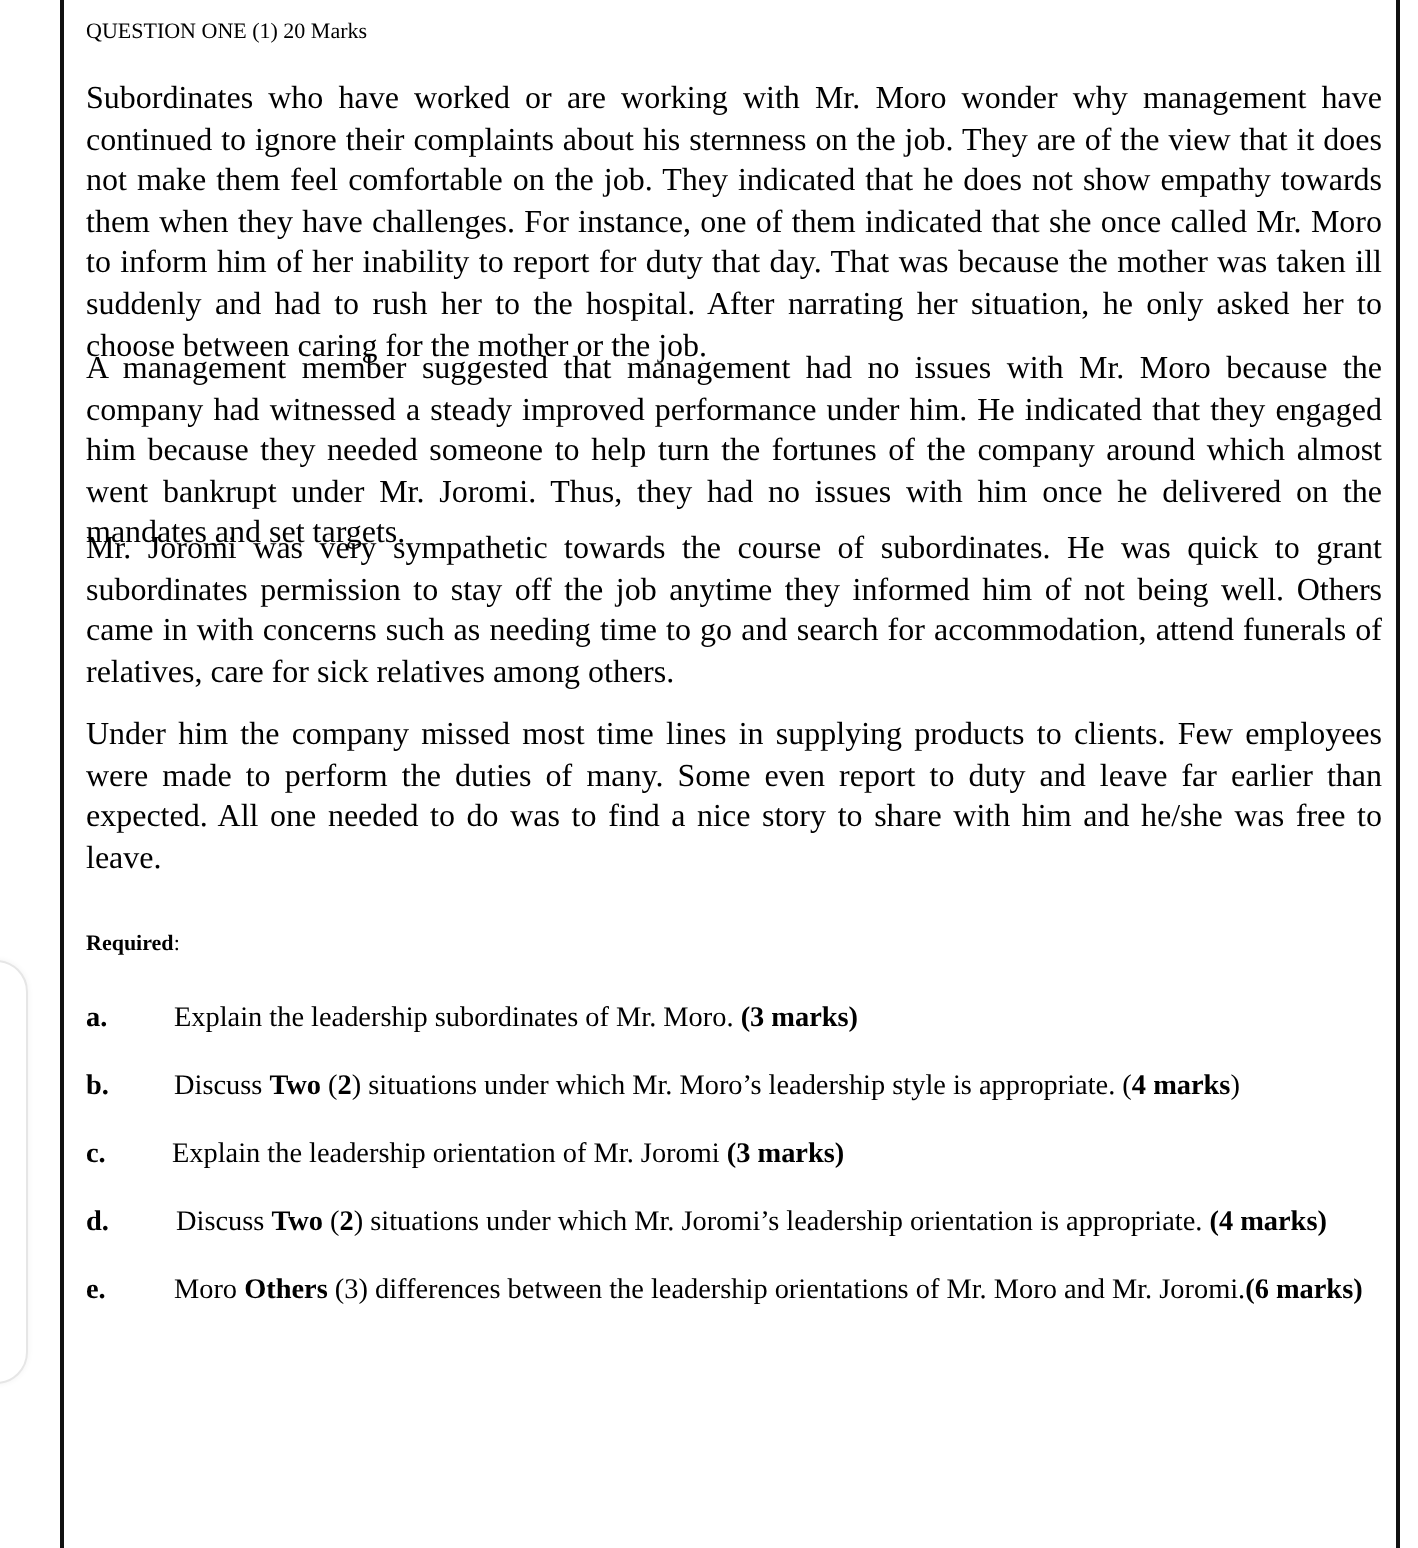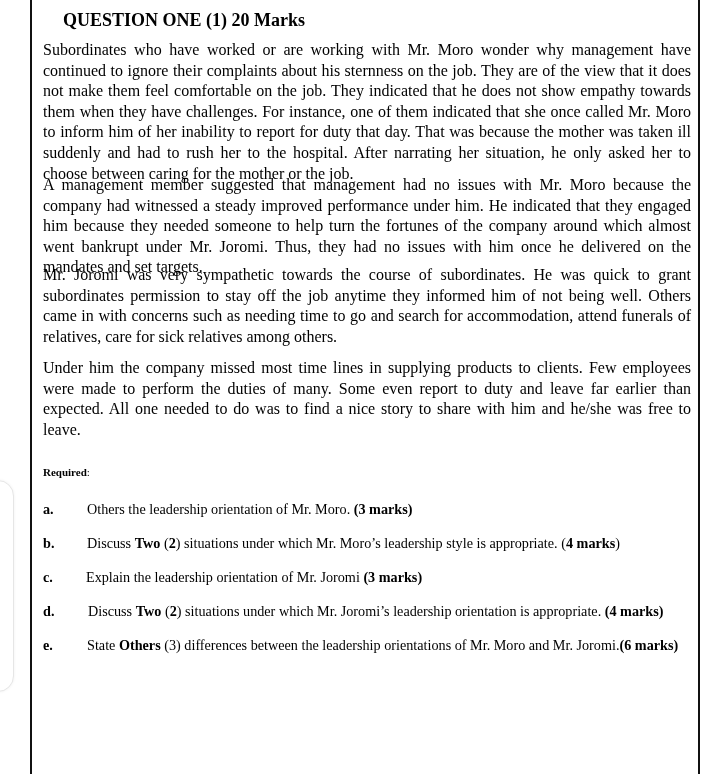--- a/index.html
+++ b/index.html
@@ -38,24 +38,23 @@
   .content {
     position: absolute;
     left: 43px;
     top: 0;
     width: 648px;
   }
   .title {
     position: absolute;
     left: 0;
     top: 10px;
-    font-weight: bold;
-    font-size: 18px;
+    font-weight: normal;
+    font-size: 11px;
     white-space: nowrap;
-    margin-left: 20px;
   }
   .para {
     position: absolute;
     left: 0;
     width: 648px;
     font-size: 16px;
     line-height: 20.6px;
     text-align: justify;
     text-align-last: left;
     margin: 0;
@@ -109,35 +108,35 @@
 
   <p class="para p1">Subordinates who have worked or are working with Mr. Moro wonder why management have continued to ignore their complaints about his sternness on the job. They are of the view that it does not make them feel comfortable on the job. They indicated that he does not show empathy towards them when they have challenges. For instance, one of them indicated that she once called Mr. Moro to inform him of her inability to report for duty that day. That was because the mother was taken ill suddenly and had to rush her to the hospital. After narrating her situation, he only asked her to choose between caring for the mother or the job.</p>
   <p class="para p2">A management member suggested that management had no issues with Mr. Moro because the company had witnessed a steady improved performance under him. He indicated that they engaged him because they needed someone to help turn the fortunes of the company around which almost went bankrupt under Mr. Joromi. Thus, they had no issues with him once he delivered on the mandates and set targets.</p>
   <p class="para p3">Mr. Joromi was very sympathetic towards the course of subordinates. He was quick to grant subordinates permission to stay off the job anytime they informed him of not being well. Others came in with concerns such as needing time to go and search for accommodation, attend funerals of relatives, care for sick relatives among others.</p>
   <p class="para p4">Under him the company missed most time lines in supplying products to clients. Few employees were made to perform the duties of many. Some even report to duty and leave far earlier than expected. All one needed to do was to find a nice story to share with him and he/she was free to leave.</p>
 
   <div class="required"><b>Required</b><span>:</span></div>
 
   <div class="q-item qa">
     <span class="q-letter">a.</span>
-    <span class="q-text"><span>Others the leadership orientation of Mr. Moro. </span><b>(3 marks)</b></span>
+    <span class="q-text"><span>Explain the leadership subordinates of Mr. Moro. </span><b>(3 marks)</b></span>
   </div>
 
   <div class="q-item qb">
     <span class="q-letter">b.</span>
     <span class="q-text"><span>Discuss </span><b>Two</b><span> (</span><b>2</b><span>) situations under which Mr. Moro’s leadership style is appropriate. (</span><b>4 marks</b><span>)</span></span>
   </div>
 
   <div class="q-item qc">
     <span class="q-letter">c.</span>
     <span class="q-text"><span>Explain the leadership orientation of Mr. Joromi </span><b>(3 marks)</b></span>
   </div>
 
   <div class="q-item qd">
     <span class="q-letter">d.</span>
     <span class="q-text"><span>Discuss </span><b>Two</b><span> (</span><b>2</b><span>) situations under which Mr. Joromi’s leadership orientation is appropriate. </span><b>(4 marks)</b></span>
   </div>
 
   <div class="q-item qe">
     <span class="q-letter">e.</span>
-    <span class="q-text"><span>State </span><b>Others</b><span> (3) differences between the leadership orientations of Mr. Moro and Mr. Joromi.</span><b>(6 marks)</b></span>
+    <span class="q-text"><span>Moro </span><b>Others</b><span> (3) differences between the leadership orientations of Mr. Moro and Mr. Joromi.</span><b>(6 marks)</b></span>
   </div>
 </div>
 
 </body></html>

